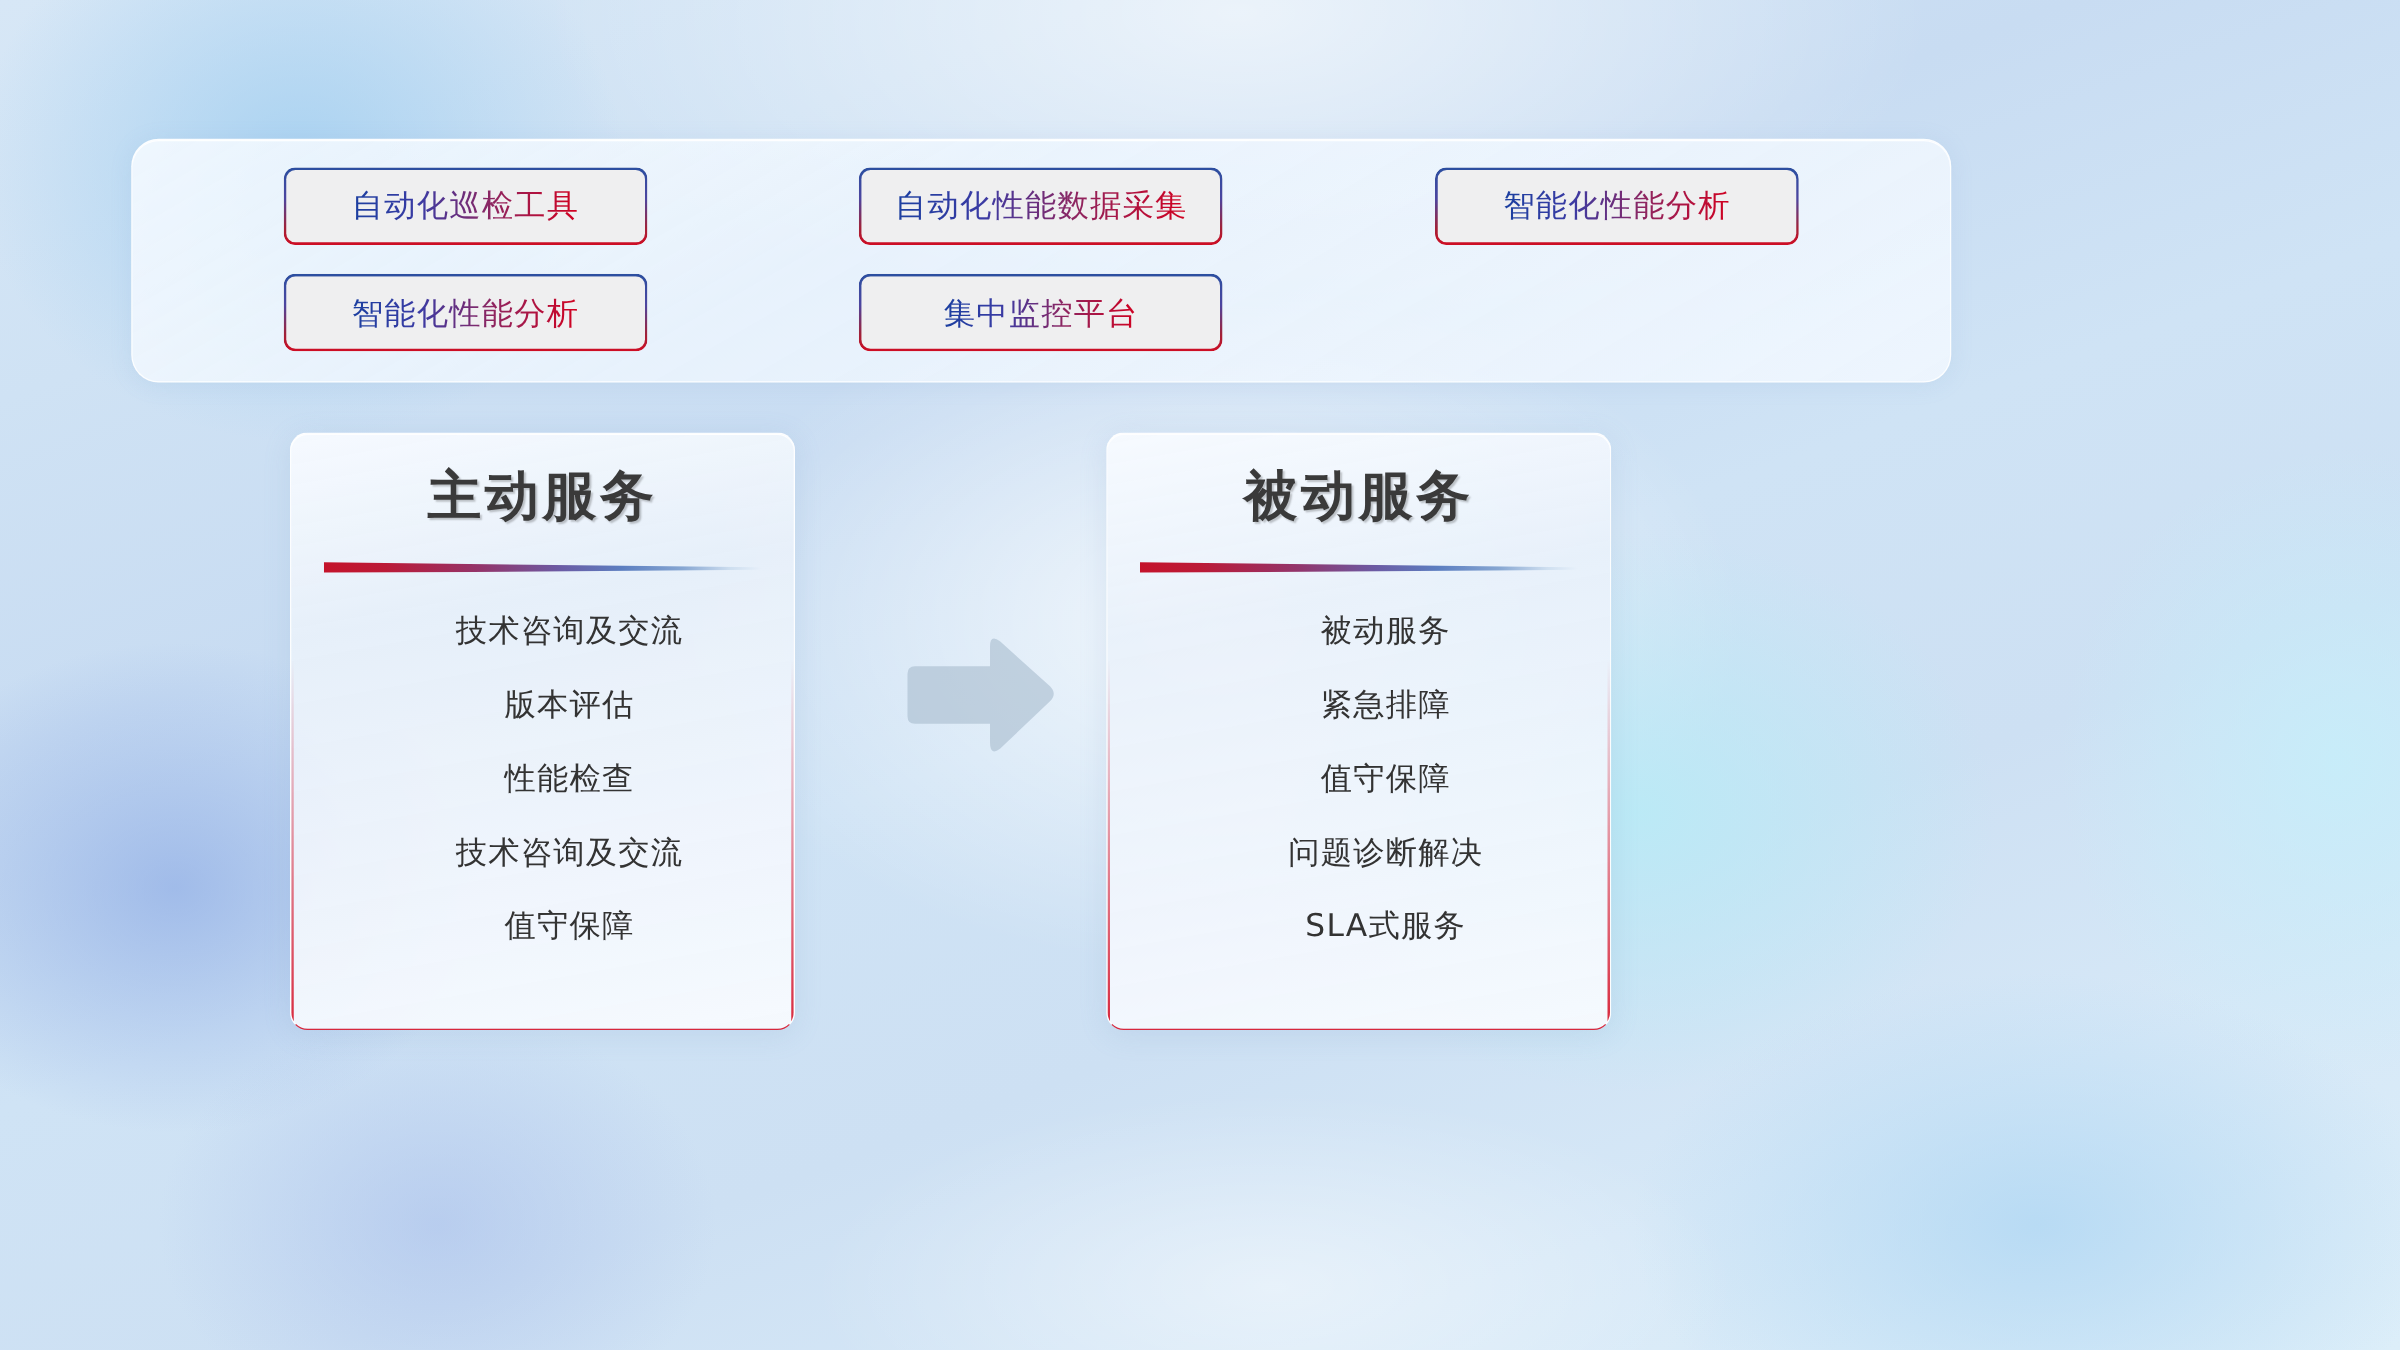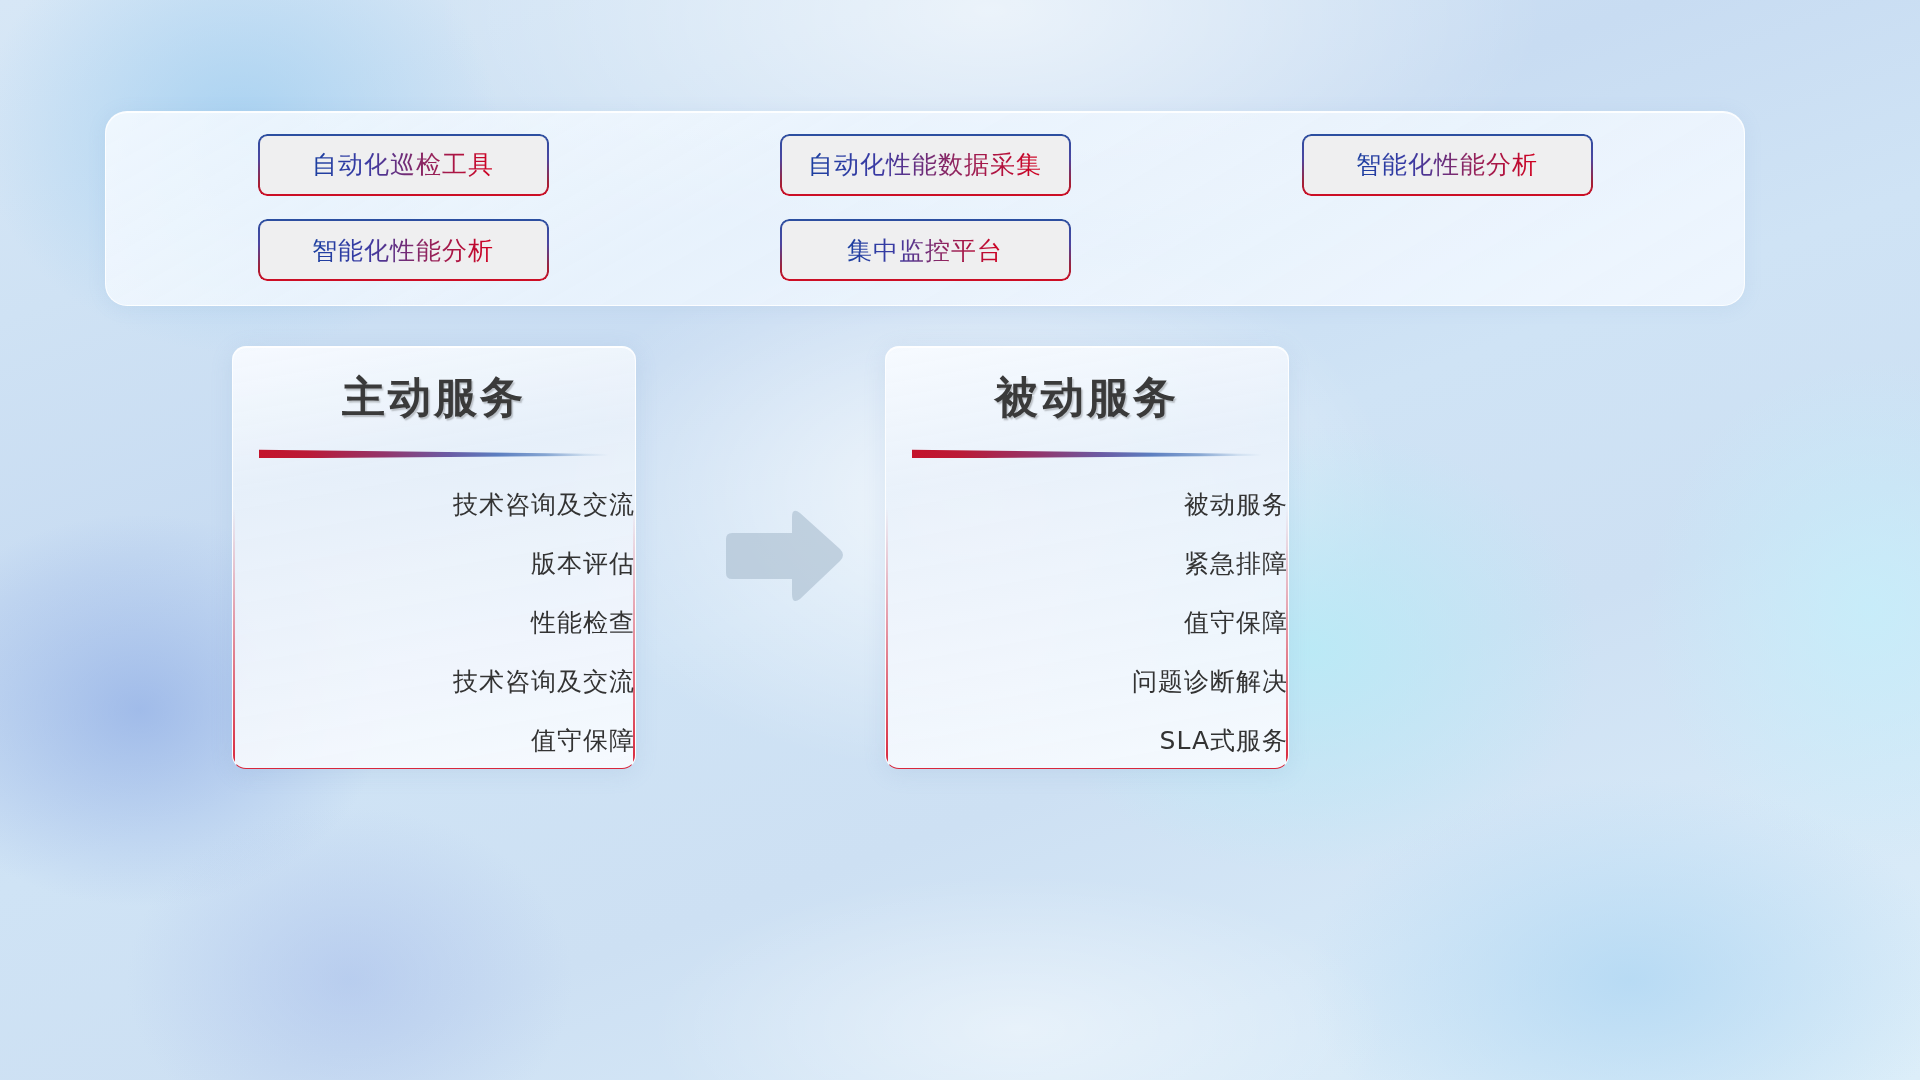--- a/index.html
+++ b/index.html
@@ -68,21 +68,21 @@
   .blob-i { 
     left: 520px; top: 820px; width: 1000px; height: 420px;
     background: radial-gradient(closest-side, rgba(255,255,255,0.45), rgba(255,255,255,0) 74%);
   }
 
   
   #top-panel {
     position: absolute;
     left: 105px;
     top: 111px;
-    width: 1640px;
+    width: 1456px;
     height: 195px;
     border-radius: 22px;
     background: linear-gradient(150deg,
         rgba(245,250,255,0.88) 0%,
         rgba(238,246,254,0.80) 40%,
         rgba(242,248,255,0.86) 100%);
     border: 1px solid rgba(255,255,255,0.85);
     box-shadow: 0 2px 18px rgba(120,160,205,0.13),
                 inset 0 1px 0 rgba(255,255,255,0.9);
     display: grid;
@@ -130,21 +130,21 @@
     color: transparent;
     -webkit-text-fill-color: transparent;
     white-space: nowrap;
   }
 
   
   .card {
     position: absolute;
     top: 346px;
     width: 404px;
-    height: 423px;
+    height: 478px;
     border-radius: 14px;
     background: linear-gradient(170deg,
         rgba(248,251,255,0.94) 0%,
         rgba(233,241,250,0.90) 30%,
         rgba(240,245,252,0.92) 62%,
         rgba(247,250,254,0.95) 100%);
     border: 1px solid rgba(255,255,255,0.85);
     border-bottom: 1.6px solid #d8273c;
     box-shadow: 0 4px 22px rgba(120,155,200,0.16),
                 inset 0 1px 0 rgba(255,255,255,0.95);
@@ -198,21 +198,21 @@
         #5c7ec0 68%,
         #86a6d2 82%,
         rgba(160,190,220,0.35) 93%,
         rgba(200,215,235,0) 100%);
     clip-path: polygon(0% 28%, 100% 62%, 100% 78%, 0% 100%);
   }
 
   .card-list {
     margin-top: 34px;
     list-style: none;
-    text-align: right;
+    text-align: center;
     padding-left: 43px;
   }
   .card-list li {
     font-size: 25px;
     color: #333333;
     line-height: 1;
     padding: 0;
     margin-bottom: 34px;
     letter-spacing: 1px;
   }

